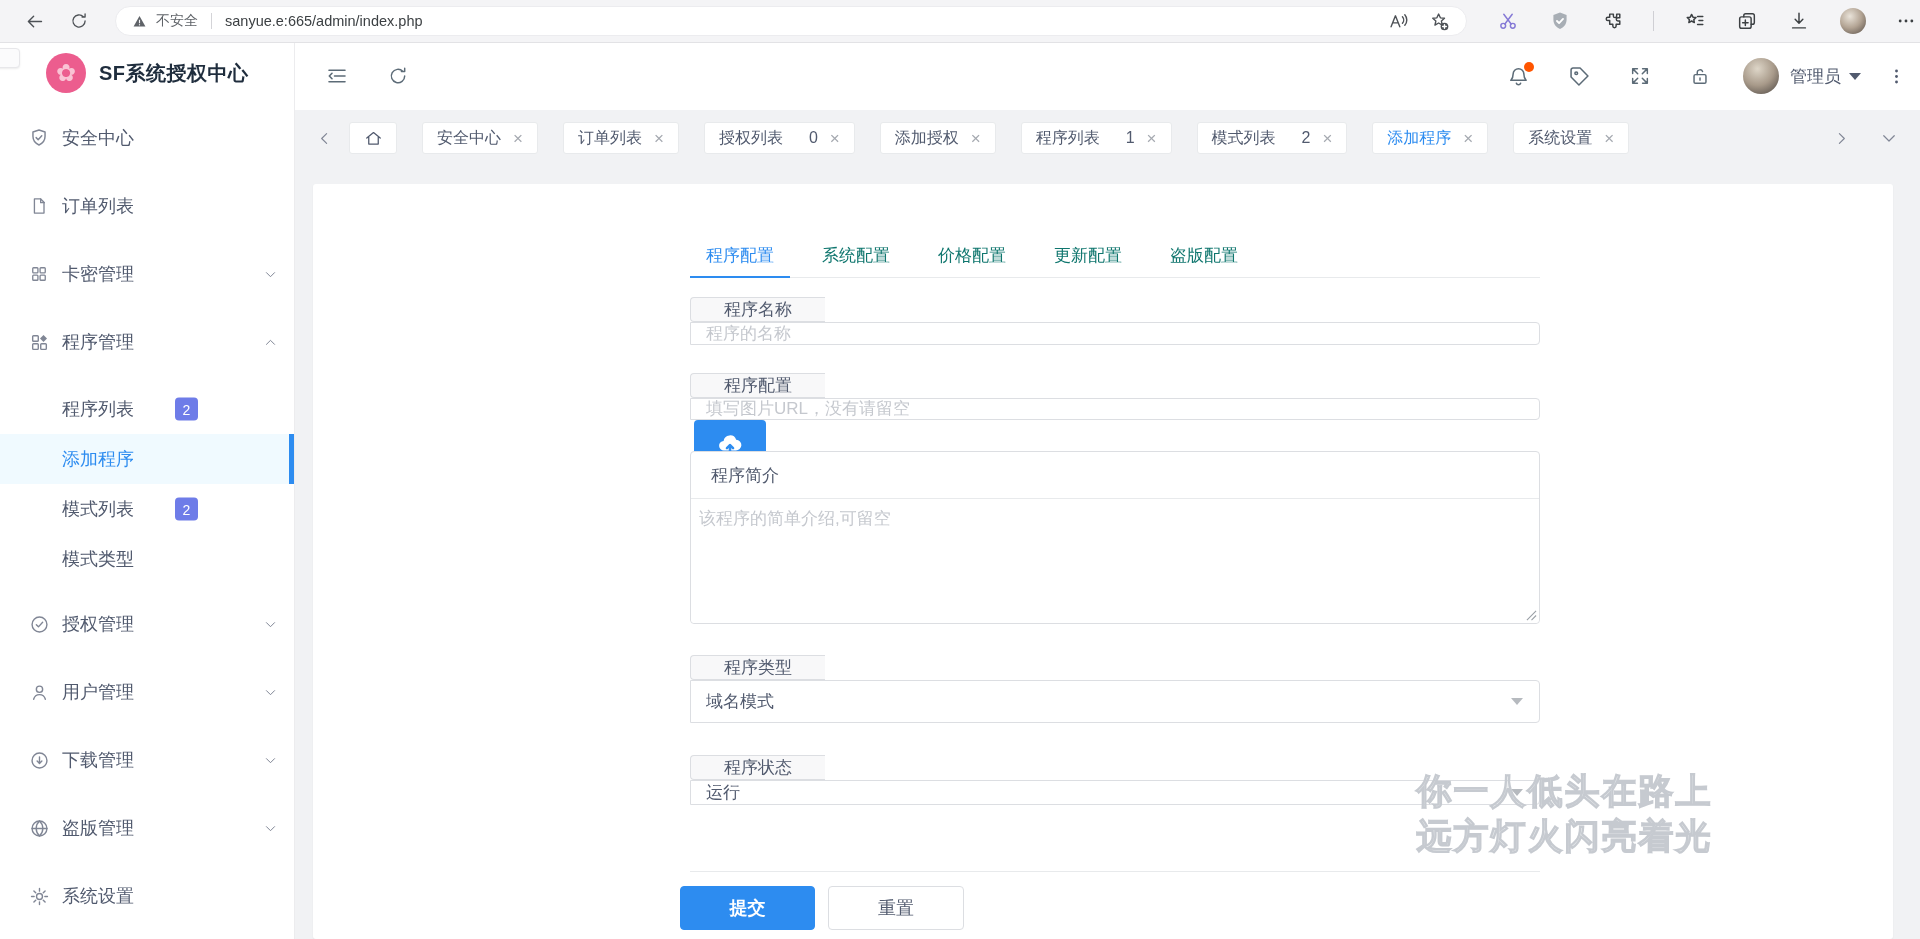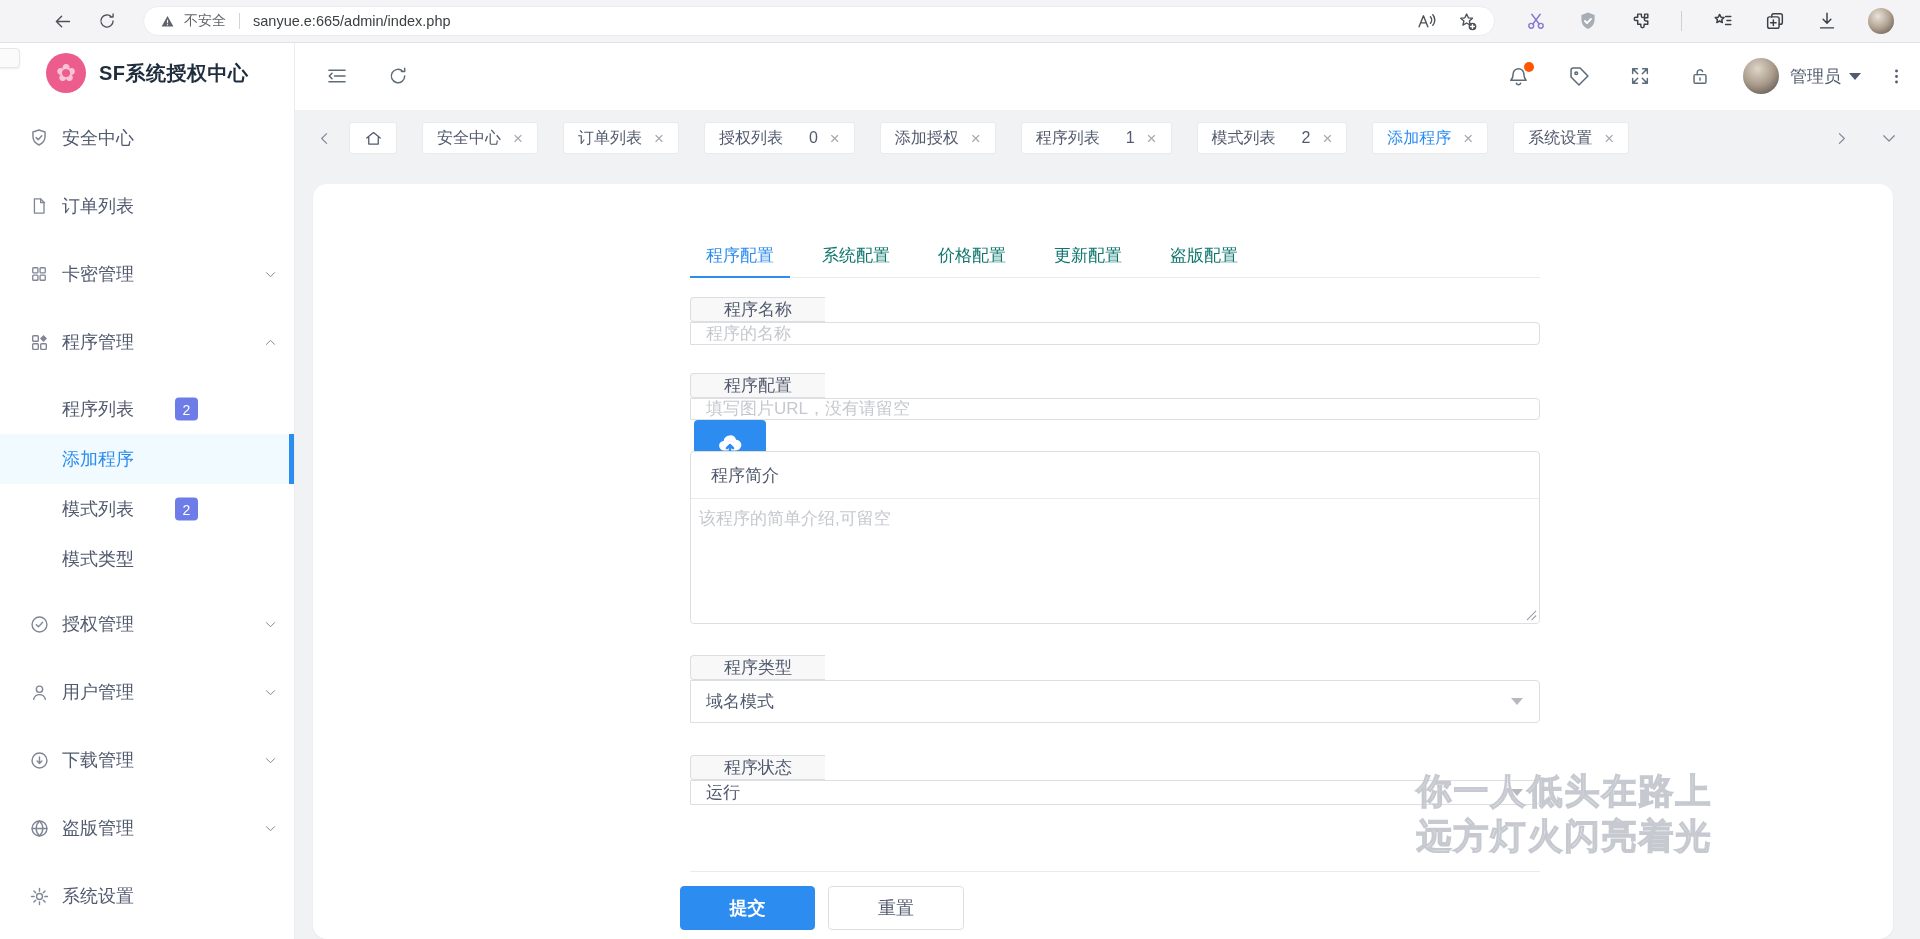--- a/index.html
+++ b/index.html
@@ -2,21 +2,21 @@
 <html><head>
 <meta charset="utf-8">
 <style>
   html,body{margin:0;padding:0;background:#ddd;}
   .screen{position:relative;width:1920px;height:939px;overflow:hidden;background:#fff;
     font-family:"Liberation Sans","DejaVu Sans",sans-serif;color:#515a6e;}
   svg.st{fill:none;stroke:currentColor;stroke-width:1.6;stroke-linecap:round;stroke-linejoin:round;display:block;}
 
   
   .browser-bar{position:absolute;top:0;left:0;right:0;height:42px;background:#f4f4f6;
-    border-bottom:1px solid #e2e2e5;display:flex;align-items:center;z-index:20;padding-left:28px;}
+    border-bottom:1px solid #e2e2e5;display:flex;align-items:center;z-index:20;}
   .b-ic{color:#4d5156;margin-left:24px;flex:none;}
   .addr{flex:none;width:1352px;height:30px;margin-left:26px;background:#fff;border:1px solid #ececef;
     border-radius:15px;display:flex;align-items:center;padding:0 16px;box-sizing:border-box;}
   .addr .sec-label{margin-left:9px;font-size:14px;color:#5f6368;}
   .addr .sep{width:1px;height:16px;background:#d4d4d8;margin:0 13px;}
   .addr .url{font-size:14.5px;color:#3c4043;}
   .addr .sp{flex:1;}
   .ext-area{display:flex;align-items:center;}
   .ext-area>*{margin-left:30px;}
   .vsep{width:1px;height:20px;background:#cfcfd4;}
@@ -63,21 +63,21 @@
   .tag-tab{height:32px;background:#fff;border:1px solid #e8eaec;border-radius:3px;box-sizing:border-box;
     display:flex;align-items:center;padding:0 14px;font-size:16px;color:#515a6e;cursor:pointer;white-space:nowrap;}
   .tag-tab .count{margin-left:26px;}
   .tag-tab .close{margin-left:12px;color:#a5a9b0;font-size:17px;line-height:1;}
   .tag-tab.active .label{color:#2d8cf0;}
   .home-tab{width:48px;justify-content:center;padding:0;color:#515a6e;}
   .strip-right{margin-left:auto;display:flex;align-items:center;gap:30px;}
 
   
   .content{flex:1;padding:18px 27px 0 18px;min-height:0;}
-  .card{background:#fff;height:100%;border-radius:14px;box-shadow:0 1px 2px rgba(0,0,0,.05);padding-left:24px;}
+  .card{background:#fff;height:100%;border-radius:3px;box-shadow:0 1px 2px rgba(0,0,0,.05);padding-left:24px;}
   .form-wrap{width:850px;margin:0 auto;}
   .form-tabs{display:flex;padding-top:50px;border-bottom:1px solid #e8eaec;}
   .form-tab{padding:10px 16px;margin-right:16px;font-size:17px;color:#0f766e;position:relative;cursor:pointer;}
   .form-tab.active{color:#2d8cf0;}
   .form-tab.active::after{content:'';position:absolute;left:0;right:0;bottom:-1px;height:2px;background:#2d8cf0;}
 
   .ig-row{display:flex;height:48px;flex-direction:column;}
   .row-1{margin-top:19px;}
   .row-2{margin-top:28px;}
   .ig-label{width:135px;flex:none;background:#f8f8f9;border:1px solid #dcdee2;border-right:none;

